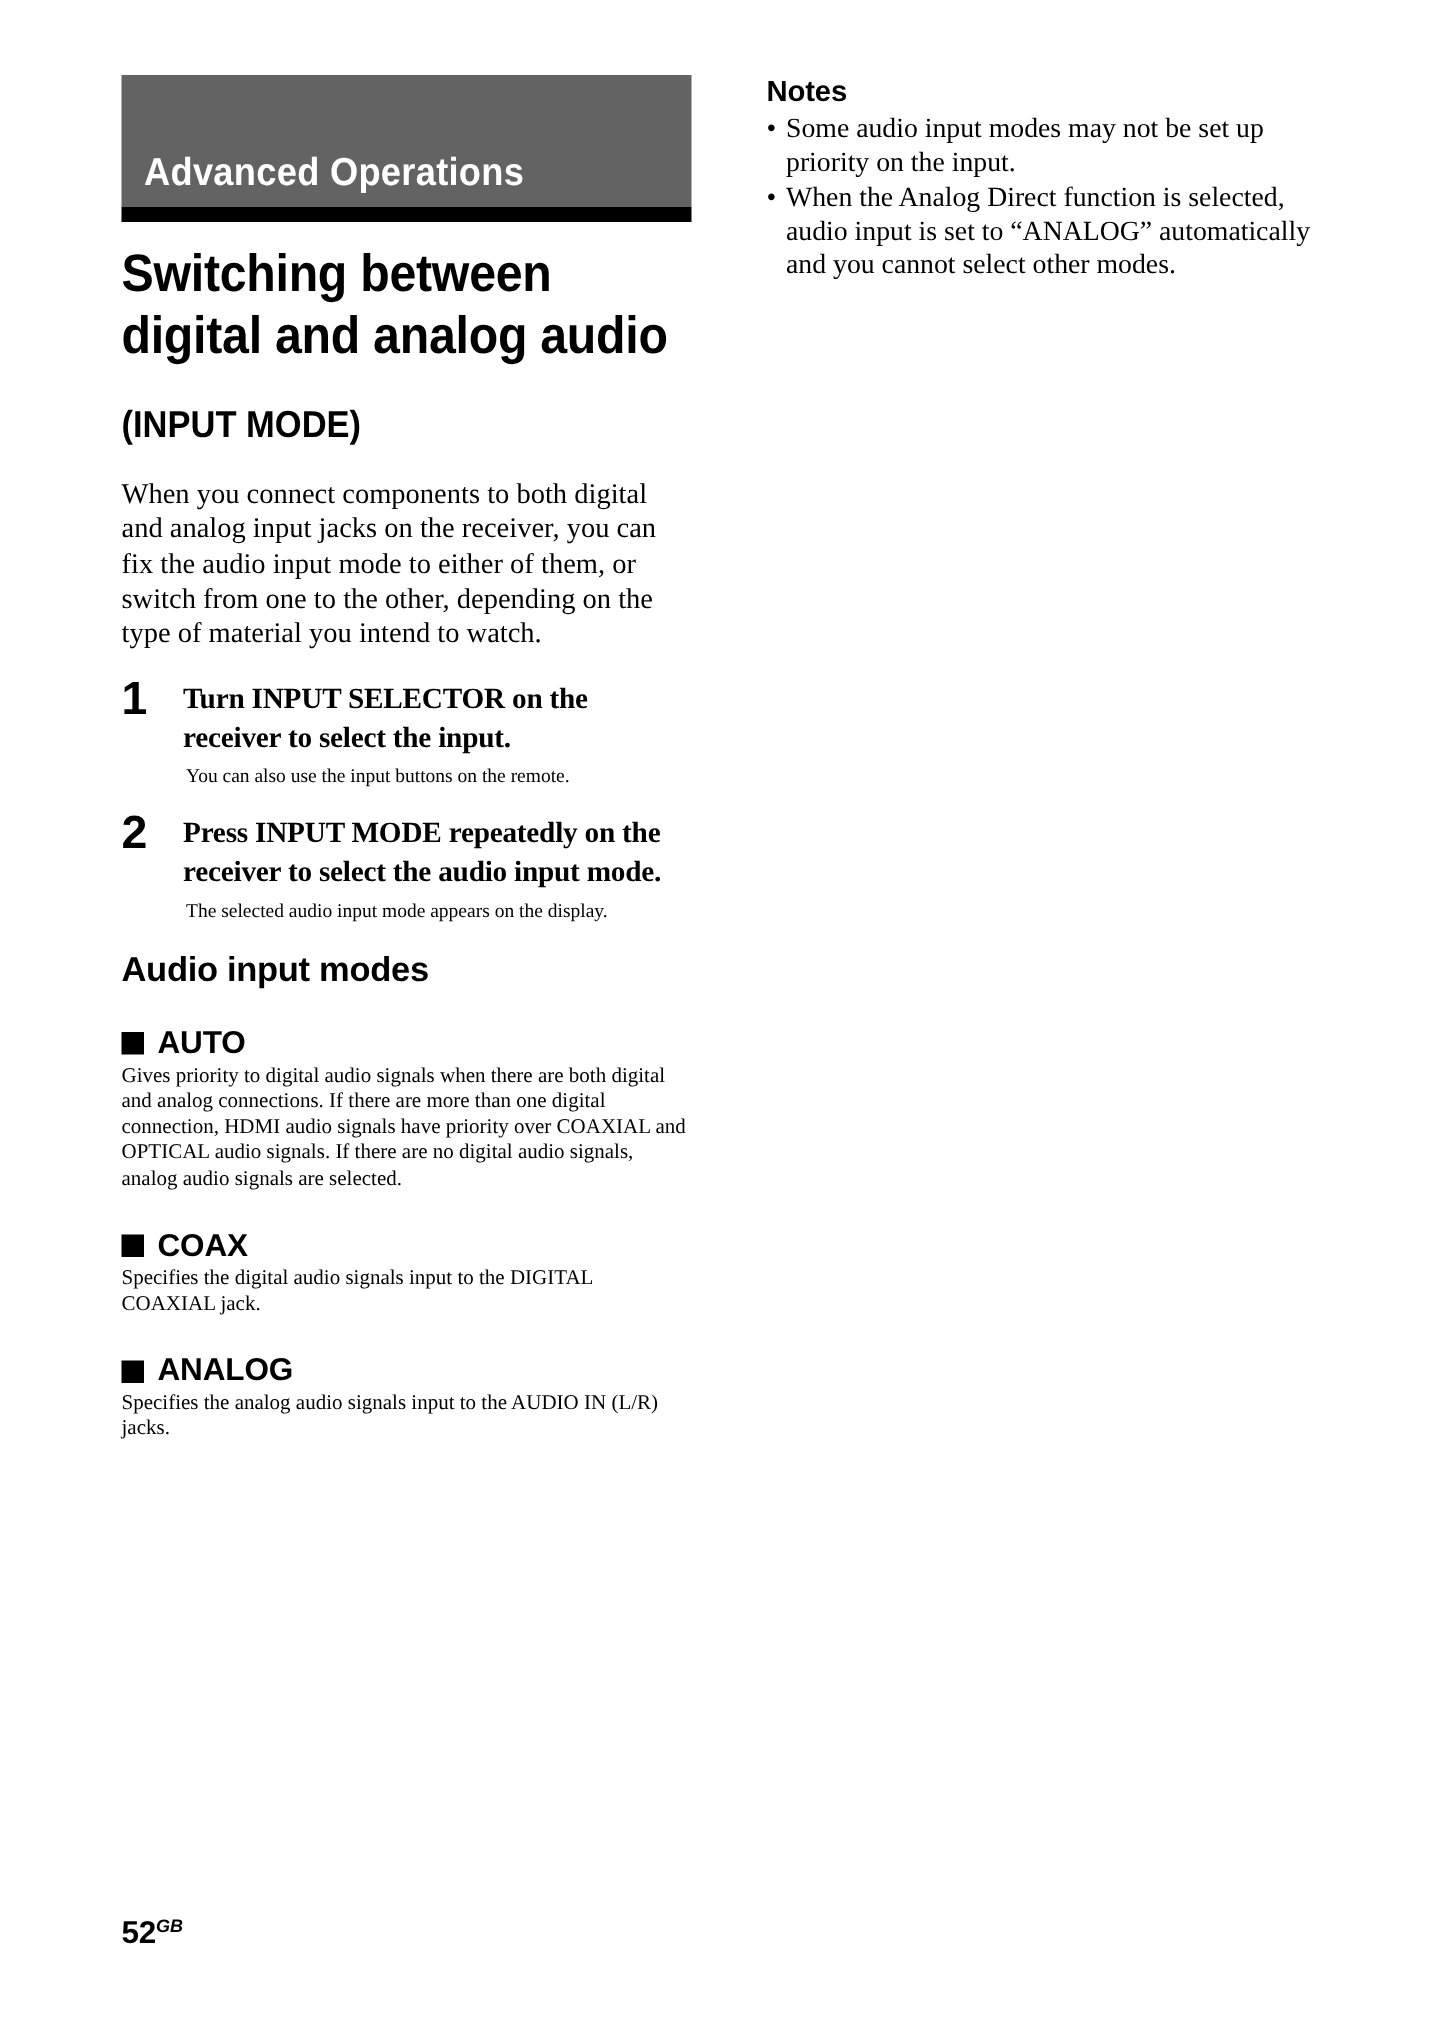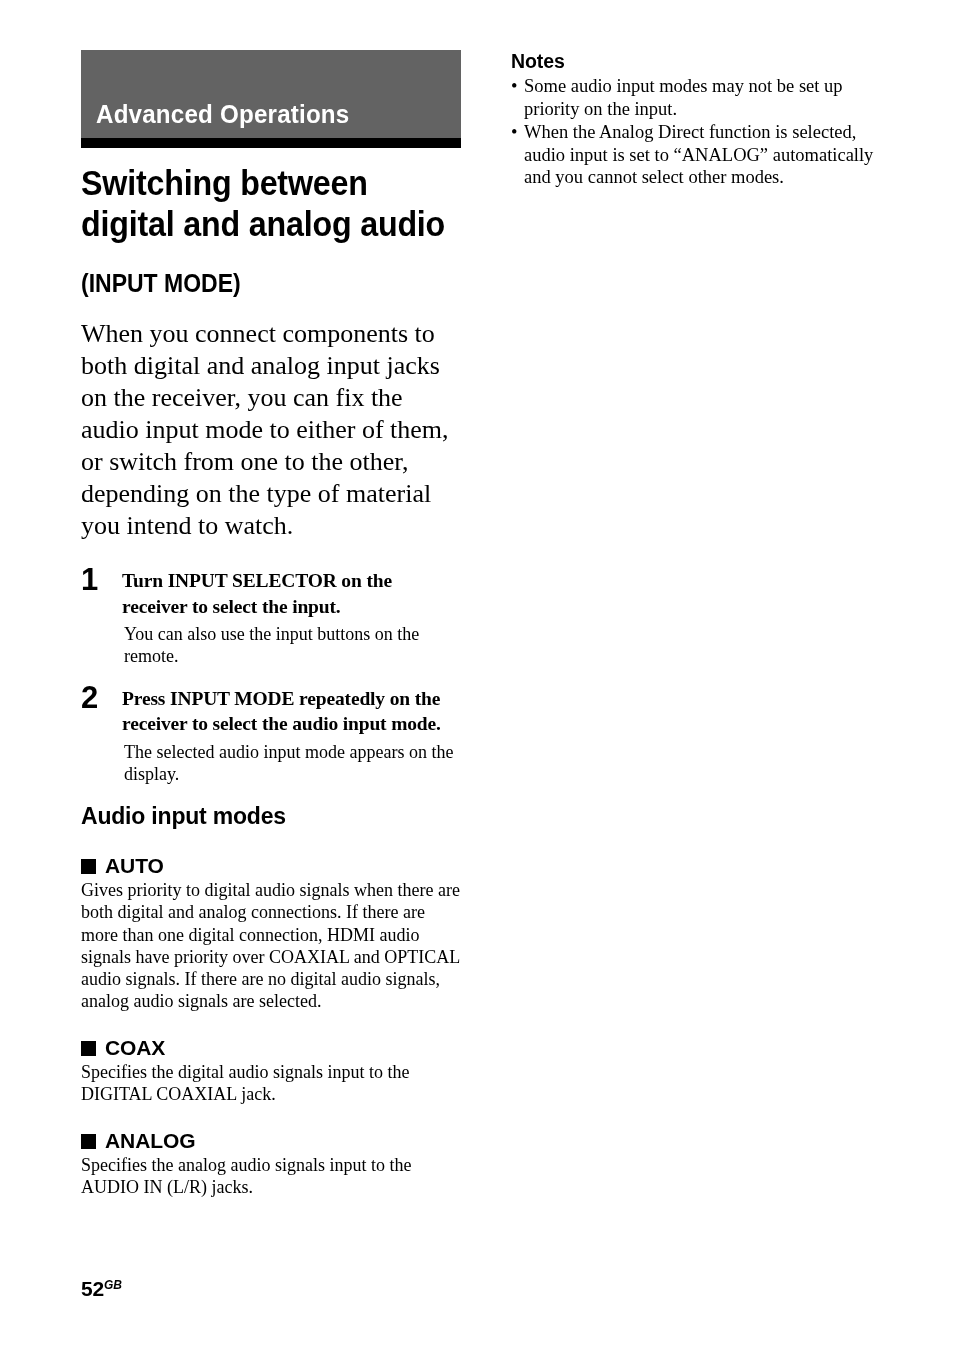--- a/index.html
+++ b/index.html
@@ -80,21 +80,21 @@
     line-height: 1.2;
     margin-top: 2px;
     transform: scaleX(0.92);
     transform-origin: left top;
     width: 410px;
   }
 
   
   .intro {
     margin-top: 20px;
-    font-size: 26px;
+    font-size: 19px;
     line-height: 1.23;
     text-align: left;
   }
 
   
   .step {
     margin-top: 18px;
     position: relative;
     padding-left: 41px;
   }
@@ -108,21 +108,21 @@
     line-height: 1;
   }
   .step-head {
     font-family: Liberation Serif, serif;
     font-weight: bold;
     font-size: 19.5px;
     line-height: 1.32;
     letter-spacing: -0.15px;
   }
   .step-body {
-    font-size: 18px;
+    font-size: 13px;
     line-height: 1.23;
     margin-top: 4px;
     padding-left: 2px;
   }
 
   
   .section-heading {
     margin-top: 18px;
     font-family: "Liberation Sans", sans-serif;
     font-weight: bold;
@@ -147,21 +147,21 @@
     gap: 9px;
   }
   .sq-bullet {
     display: inline-block;
     width: 15px;
     height: 15px;
     background: #000000;
     flex: 0 0 auto;
   }
   .mode-body {
-    font-size: 18px;
+    font-size: 14px;
     line-height: 1.23;
     margin-top: 1px;
   }
 
   
   .notes-title {
     font-family: "Liberation Sans", sans-serif;
     font-weight: bold;
     font-size: 19.5px;
     letter-spacing: -0.1px;

